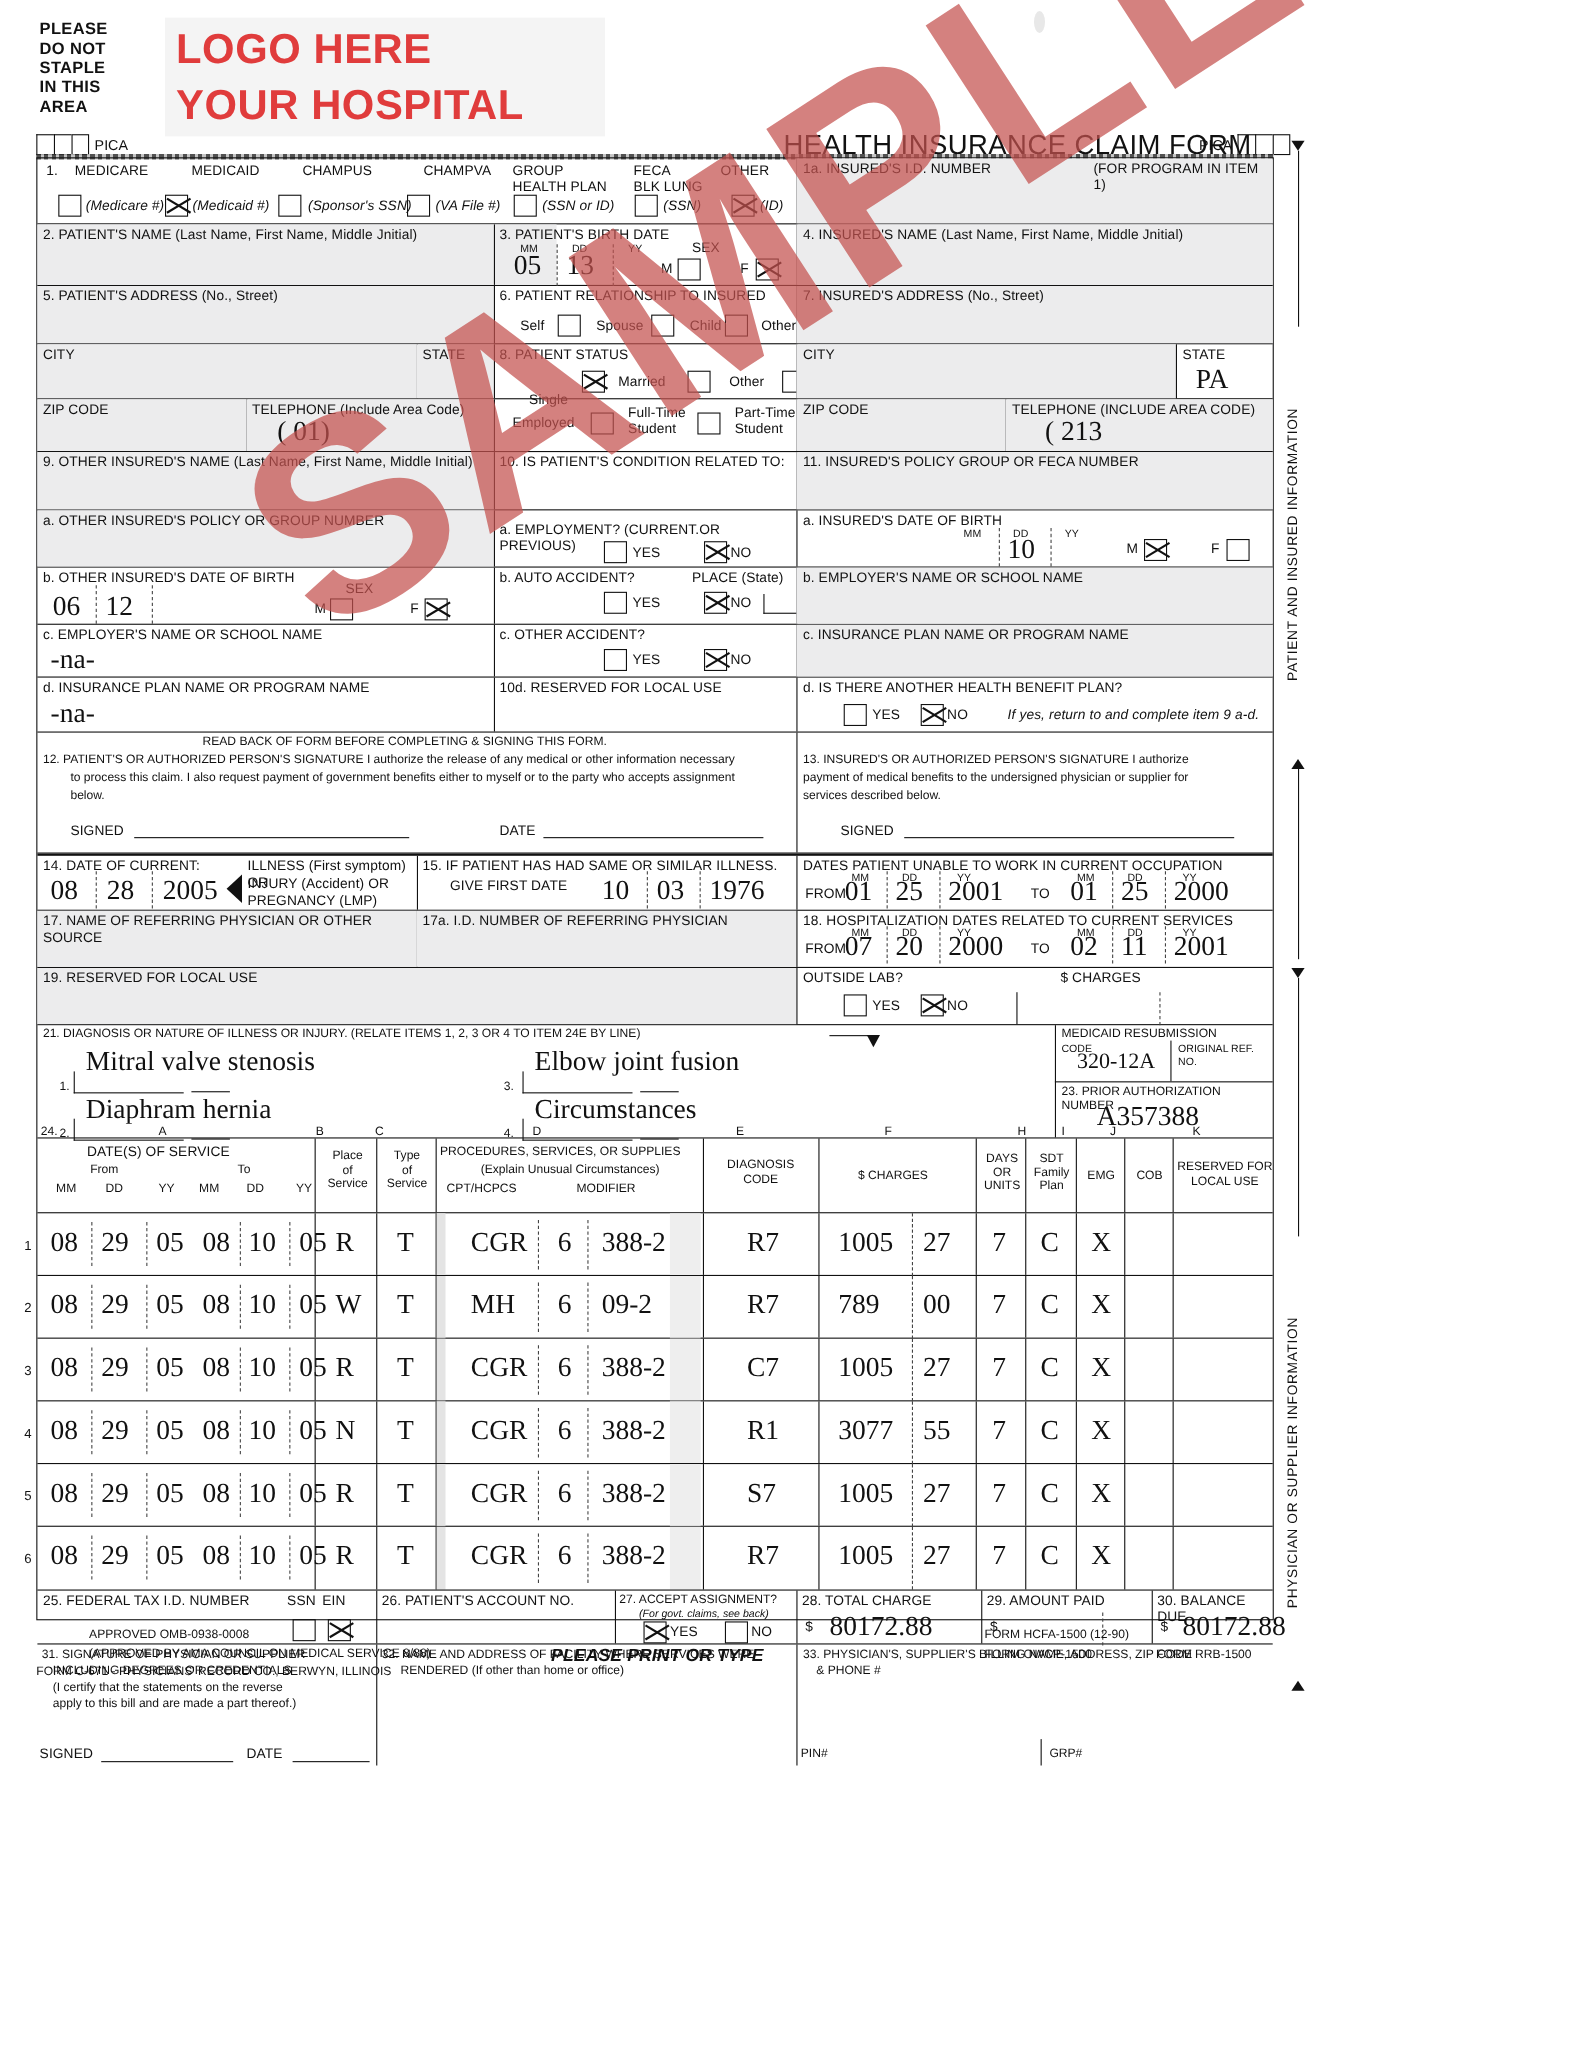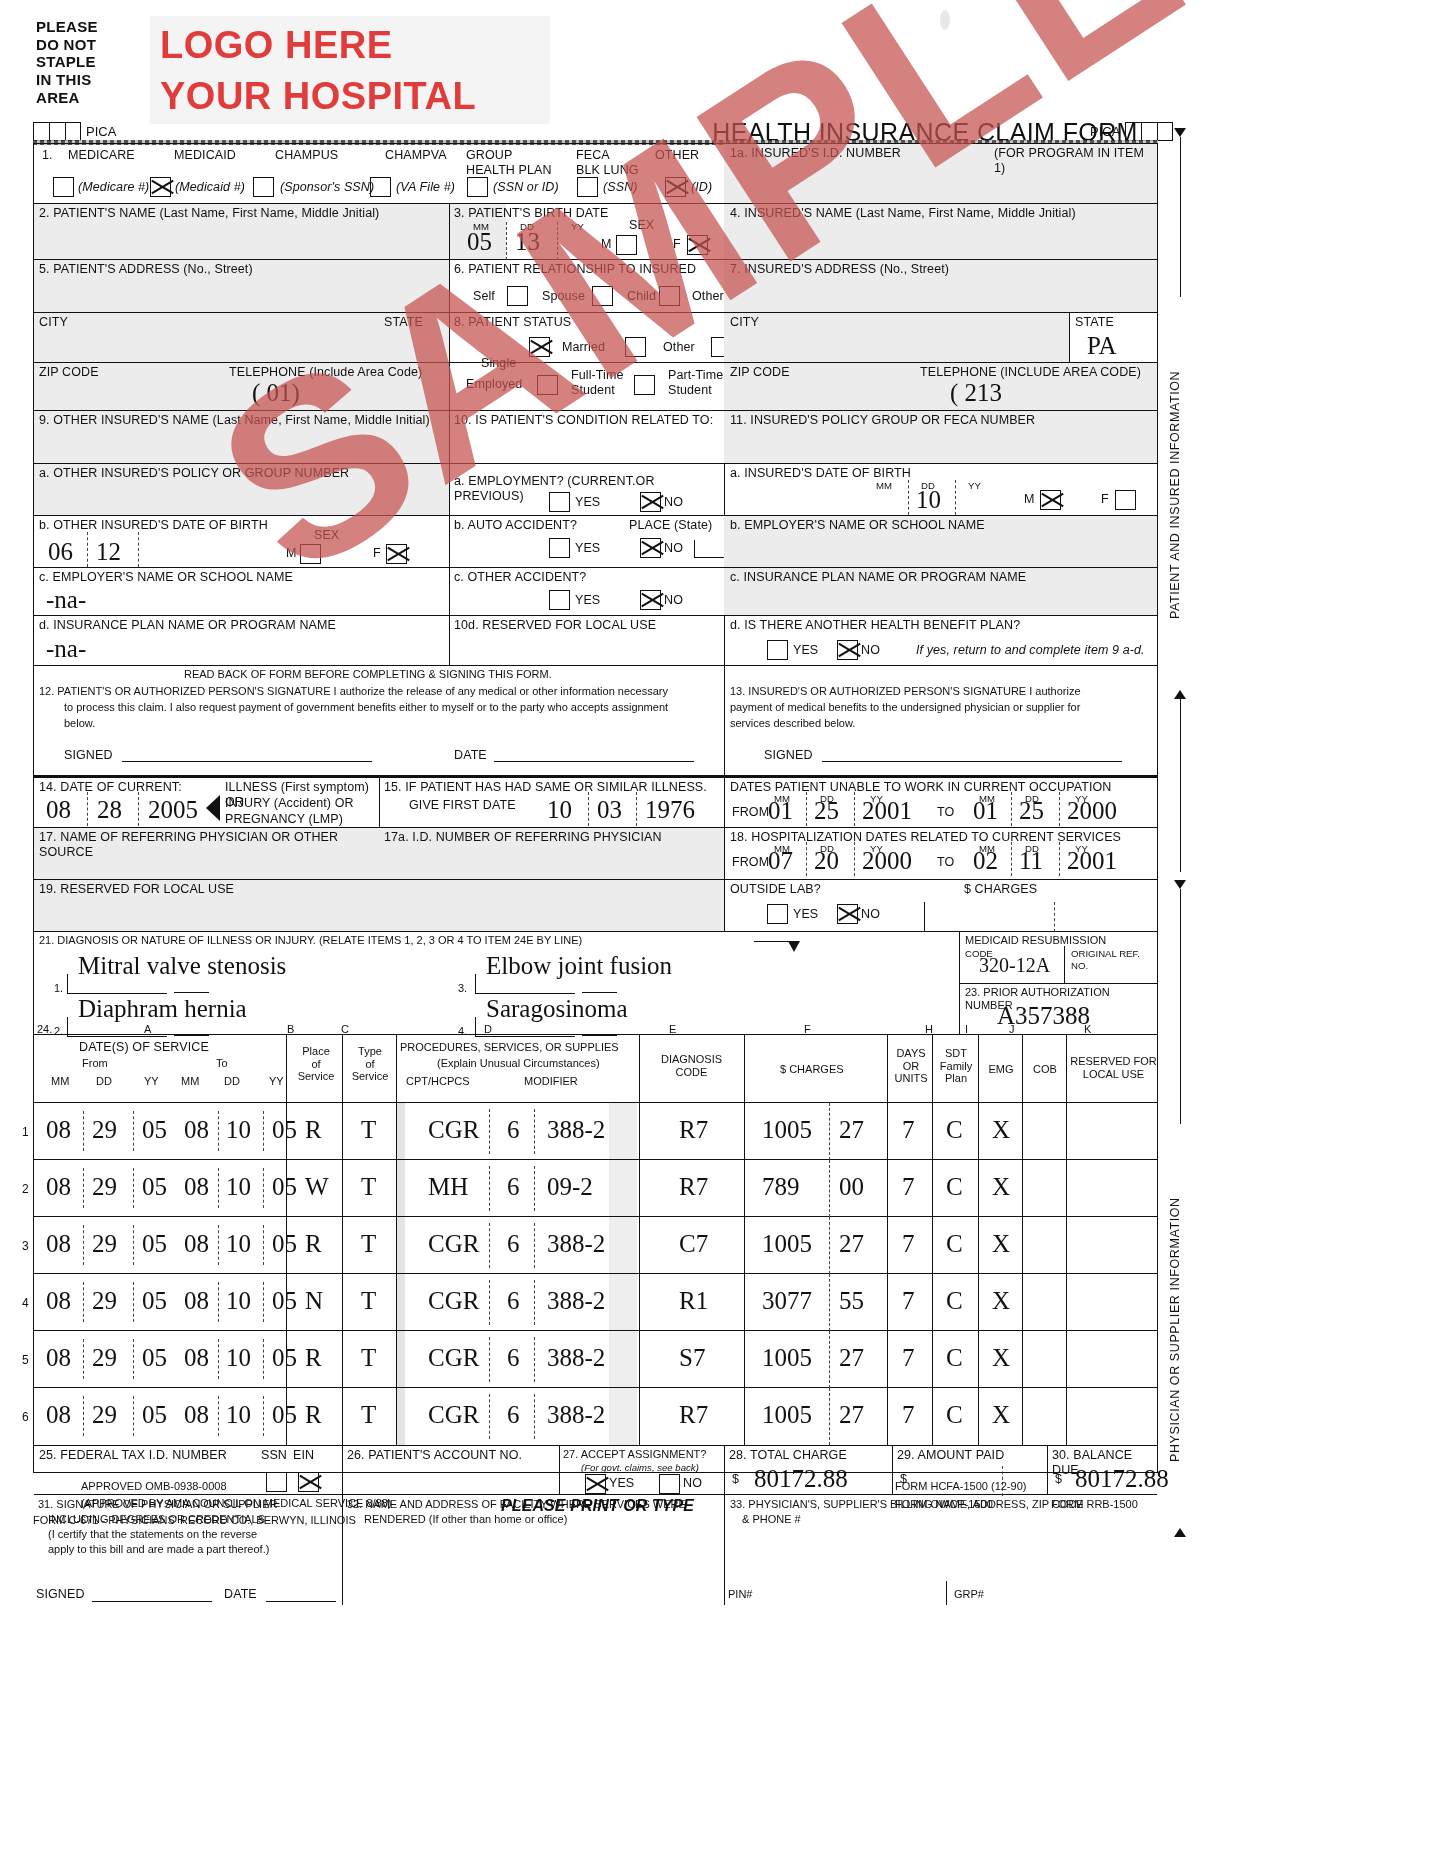--- a/index.html
+++ b/index.html
@@ -560,21 +560,21 @@
       <span class="val" style="position:absolute;left:44px;top:63px;">Diaphram hernia</span>
       <span style="position:absolute;left:33px;top:85px;width:100px;height:20px;border-left:1.3px solid #111;border-bottom:1.3px solid #111;"></span>
       <span style="position:absolute;left:140px;top:103px;width:35px;border-top:1.3px solid #111;"></span>
 
       <span class="lbl-sm" style="position:absolute;left:424px;top:50px;">3.</span>
       <span class="val" style="position:absolute;left:452px;top:20px;">Elbow joint fusion</span>
       <span style="position:absolute;left:441px;top:42px;width:100px;height:20px;border-left:1.3px solid #111;border-bottom:1.3px solid #111;"></span>
       <span style="position:absolute;left:548px;top:60px;width:35px;border-top:1.3px solid #111;"></span>
 
       <span class="lbl-sm" style="position:absolute;left:424px;top:93px;">4.</span>
-      <span class="val" style="position:absolute;left:452px;top:63px;">Saragosinoma</span>
+      <span class="val" style="position:absolute;left:452px;top:63px;">Circumstances</span>
       <span style="position:absolute;left:441px;top:85px;width:100px;height:20px;border-left:1.3px solid #111;border-bottom:1.3px solid #111;"></span>
       <span style="position:absolute;left:548px;top:103px;width:35px;border-top:1.3px solid #111;"></span>
     </div>
     <div class="vline" style="left:925px;"></div>
     <div class="cell" style="left:925px; right:0; height:52px; border-bottom:1.3px solid #111;">
       <span class="lbl-sm" style="position:absolute;left:6px;top:2px;">MEDICAID RESUBMISSION</span>
       <span class="lbl-xs" style="position:absolute;left:6px;top:16px;">CODE</span>
       <span class="val-sm" style="position:absolute;left:20px;top:22px;">320-12A</span>
       <span class="lbl-xs" style="position:absolute;left:112px;top:16px;">ORIGINAL REF. NO.</span>
       <span class="vline" style="left:105px;top:14px;bottom:0;"></span>

